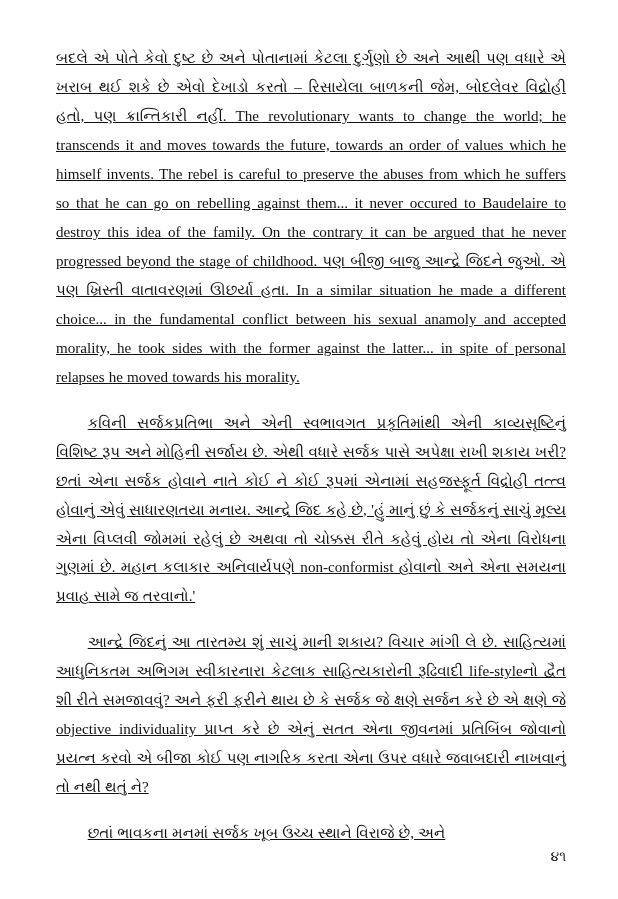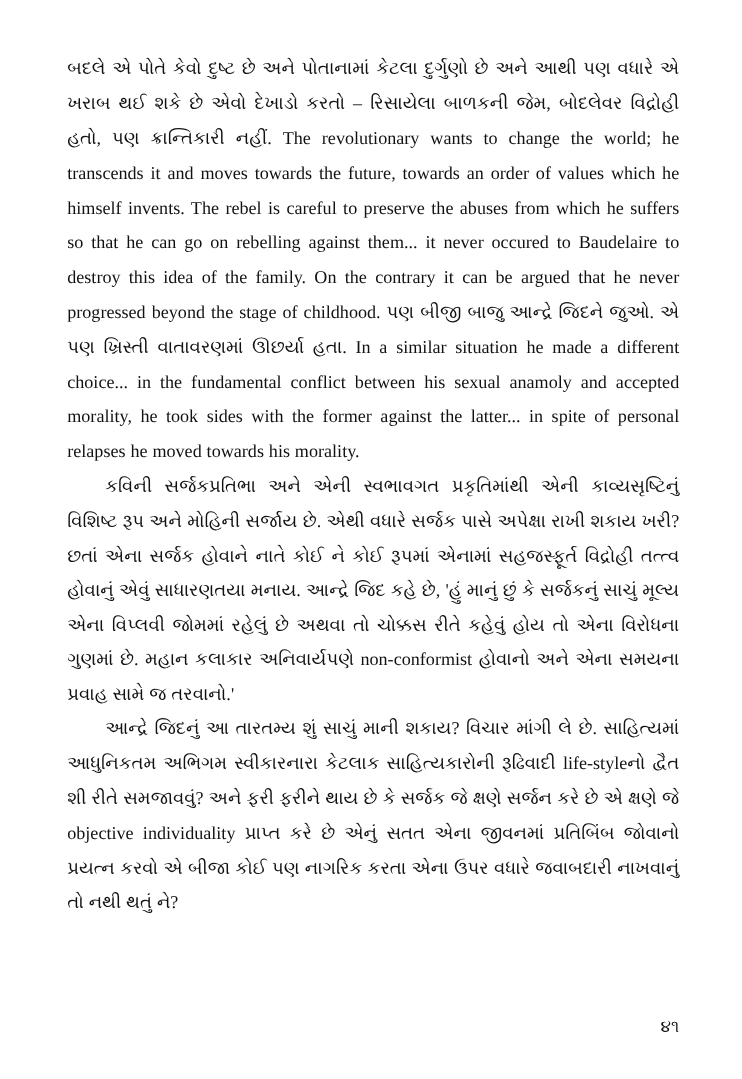--- a/index.html
+++ b/index.html
@@ -14,52 +14,54 @@
     color: #111111;
     position: relative;
     overflow: hidden;
   }
   .page {
     box-sizing: border-box;
     width: 618px;
     height: 899px;
     padding: 44px 52px 30px 56px;
     position: relative;
+    text-decoration: underline;
   }
   .body-text {
     font-size: 15.1px;
     line-height: 1.92;
     text-align: justify;
     text-justify: inter-word;
     word-spacing: 0.02em;
   }
   .para {
     margin: 0;
     text-indent: 0;
   }
   .para.indent {
     text-indent: 2.1em;
   }
   .para + .para {
-    margin-top: 0;
+    margin-top: 17px;
   }
   .gu {
     font-family: "Liberation Serif", "DejaVu Sans", sans-serif;
   }
   .folio {
     position: absolute;
     right: 52px;
     bottom: 34px;
     font-size: 14px;
     font-family: "Liberation Serif", "DejaVu Sans", sans-serif;
   }
 </style>
 </head>
 <body>
 
 <div class="page">
   <div class="body-text">
     <p class="para gu">બદલે એ પોતે કેવો દુષ્ટ છે અને પોતાનામાં કેટલા દુર્ગુણો છે અને આથી પણ વધારે એ ખરાબ થઈ શકે છે એવો દેખાડો કરતો – રિસાયેલા બાળકની જેમ, બોદલેવર વિદ્રોહી હતો, પણ ક્રાન્તિકારી નહીં. The revolutionary wants to change the world; he transcends it and moves towards the future, towards an order of values which he himself invents. The rebel is careful to preserve the abuses from which he suffers so that he can go on rebelling against them... it never occured to Baudelaire to destroy this idea of the family. On the contrary it can be argued that he never progressed beyond the stage of childhood. પણ બીજી બાજુ આન્દ્રે જિદને જુઓ. એ પણ ખ્રિસ્તી વાતાવરણમાં ઊછર્યા હતા. In a similar situation he made a different choice... in the fundamental conflict between his sexual anamoly and accepted morality, he took sides with the former against the latter... in spite of personal relapses he moved towards his morality.</p>
     <p class="para indent gu">કવિની સર્જકપ્રતિભા અને એની સ્વભાવગત પ્રકૃતિમાંથી એની કાવ્યસૃષ્ટિનું વિશિષ્ટ રૂપ અને મોહિની સર્જાય છે. એથી વધારે સર્જક પાસે અપેક્ષા રાખી શકાય ખરી? છતાં એના સર્જક હોવાને નાતે કોઈ ને કોઈ રૂપમાં એનામાં સહજસ્ફૂર્ત વિદ્રોહી તત્ત્વ હોવાનું એવું સાધારણતયા મનાય. આન્દ્રે જિદ કહે છે, 'હું માનું છું કે સર્જકનું સાચું મૂલ્ય એના વિપ્લવી જોમમાં રહેલું છે અથવા તો ચોક્કસ રીતે કહેવું હોય તો એના વિરોધના ગુણમાં છે. મહાન કલાકાર અનિવાર્યપણે non-conformist હોવાનો અને એના સમયના પ્રવાહ સામે જ તરવાનો.'</p>
     <p class="para indent gu">આન્દ્રે જિદનું આ તારતમ્ય શું સાચું માની શકાય? વિચાર માંગી લે છે. સાહિત્યમાં આધુનિકતમ અભિગમ સ્વીકારનારા કેટલાક સાહિત્યકારોની રૂઢિવાદી life-styleનો દ્વૈત શી રીતે સમજાવવું? અને ફરી ફરીને થાય છે કે સર્જક જે ક્ષણે સર્જન કરે છે એ ક્ષણે જે objective individuality પ્રાપ્ત કરે છે એનું સતત એના જીવનમાં પ્રતિબિંબ જોવાનો પ્રયત્ન કરવો એ બીજા કોઈ પણ નાગરિક કરતા એના ઉપર વધારે જવાબદારી નાખવાનું તો નથી થતું ને?</p>
+    <p class="para indent gu">છતાં ભાવકના મનમાં સર્જક ખૂબ ઉચ્ચ સ્થાને વિરાજે છે, અને</p>
   </div>
   <div class="folio">૪૧</div>
 </div>
 
 </body></html>

